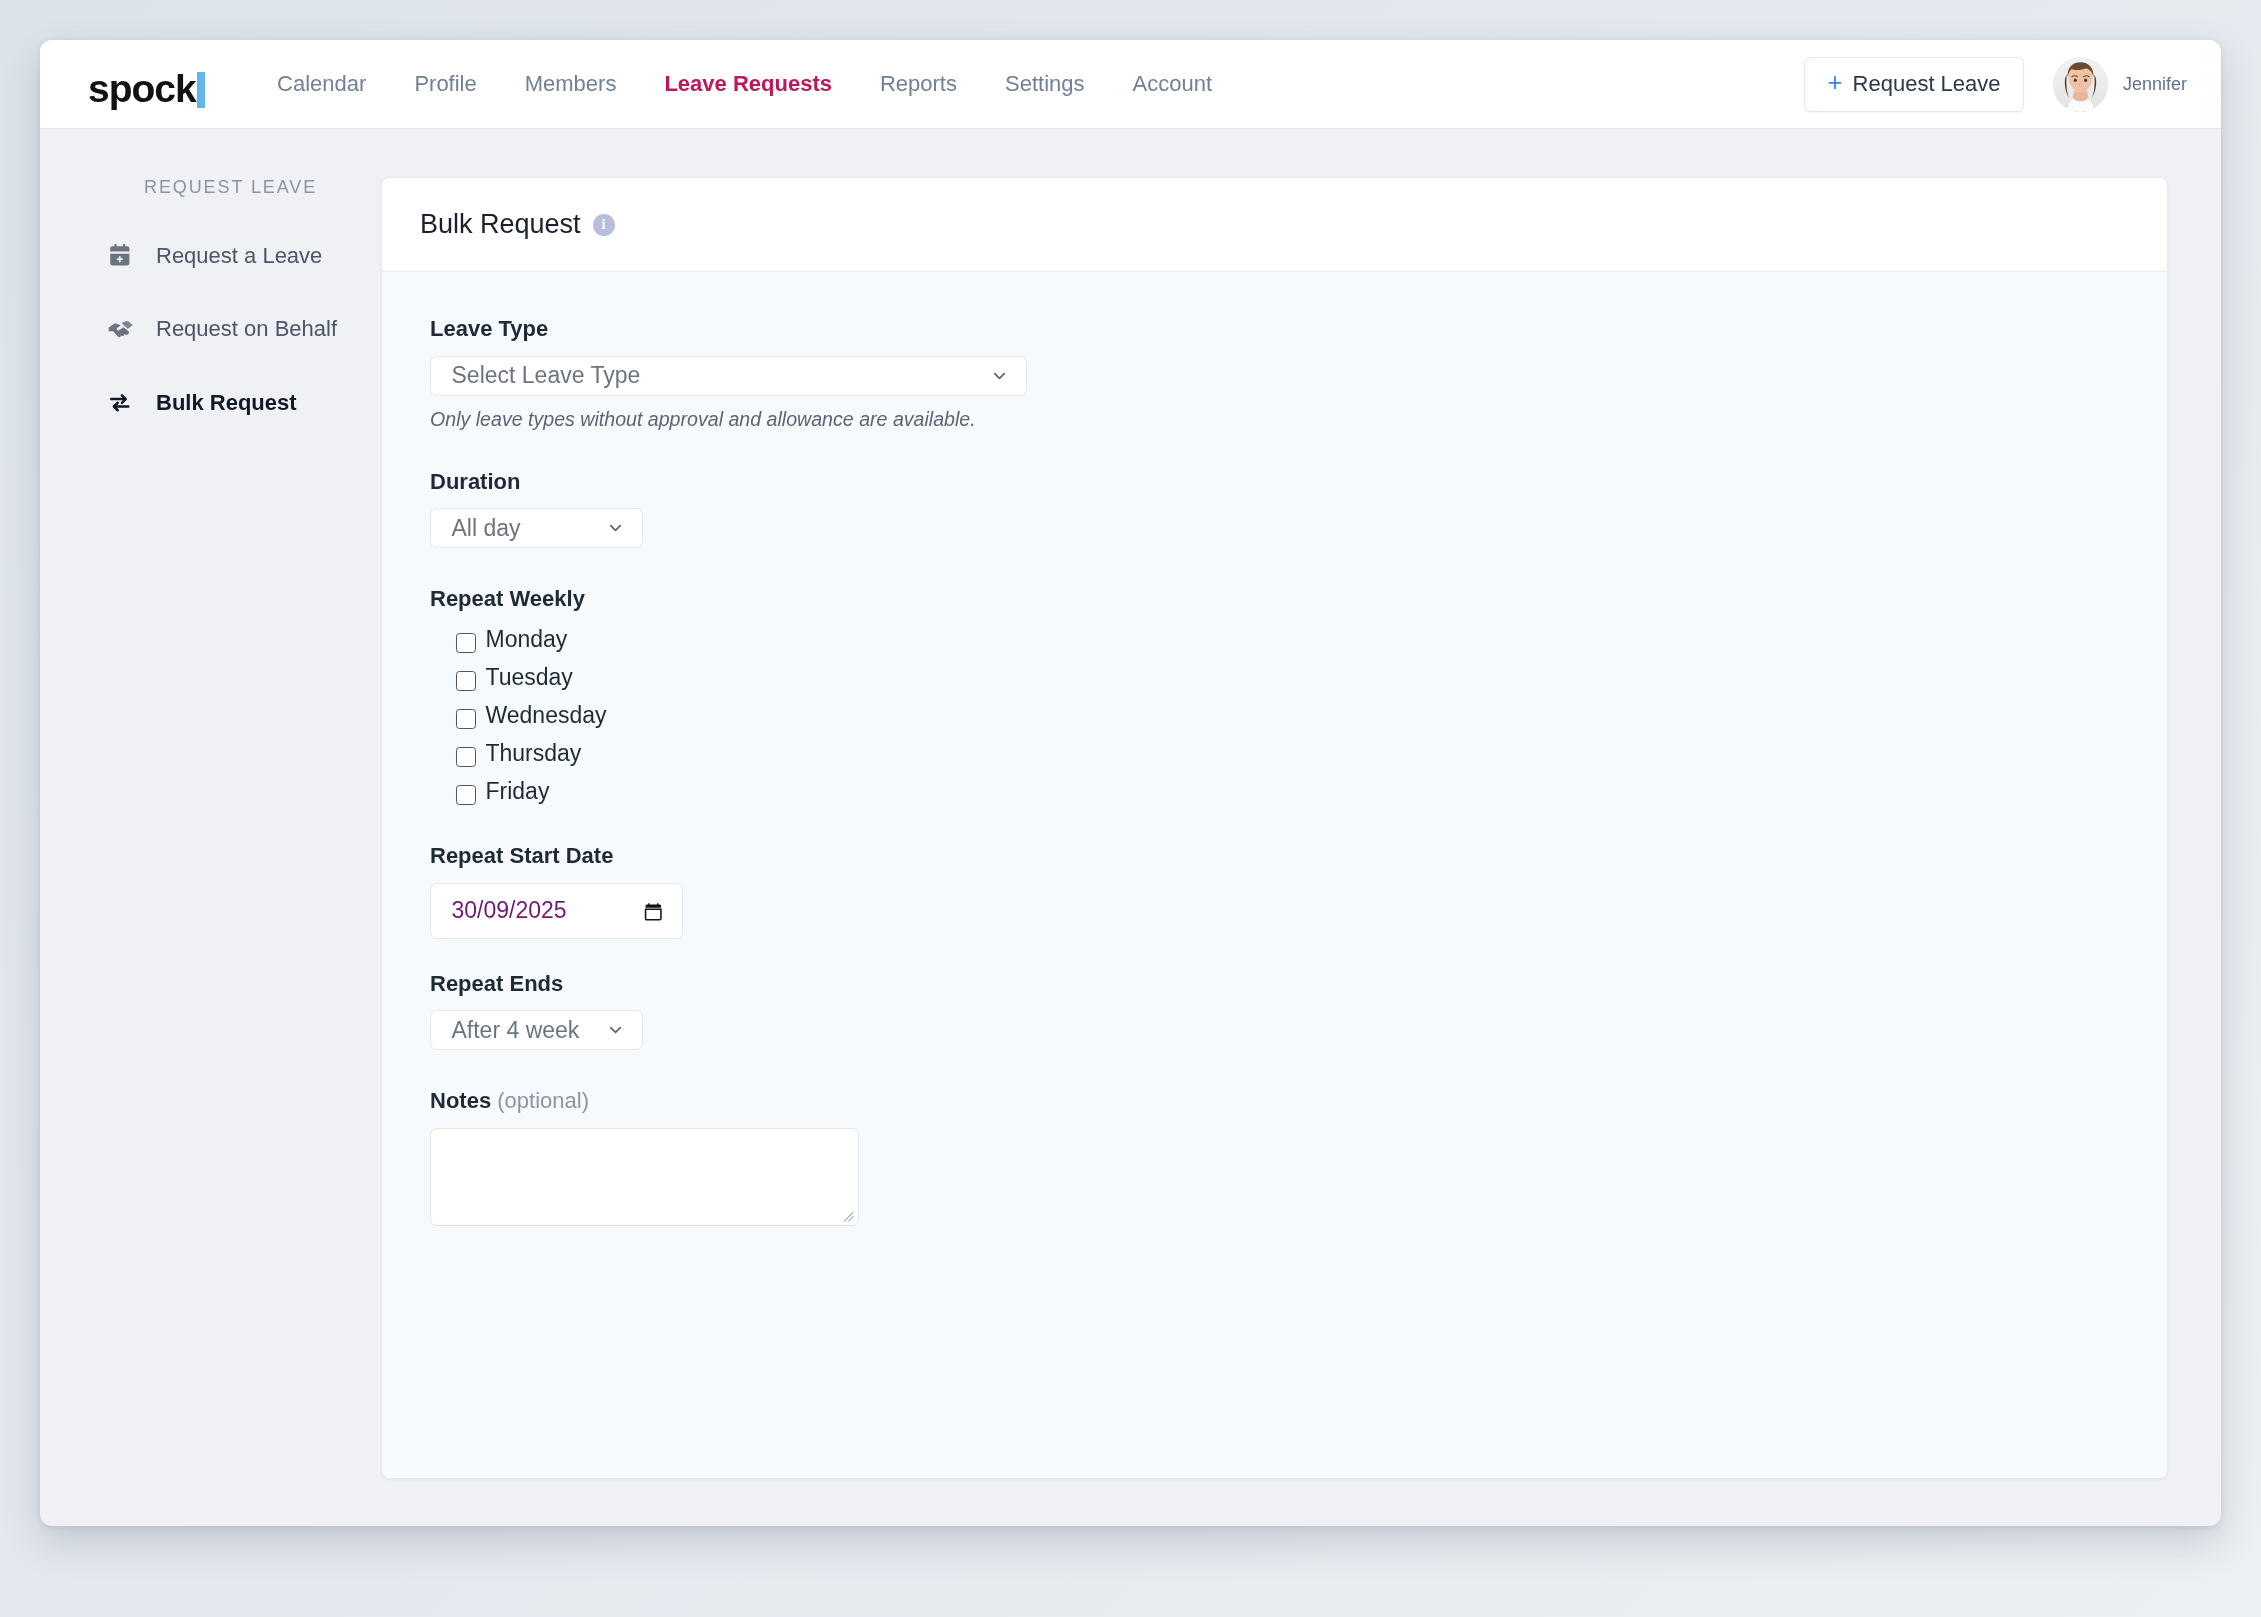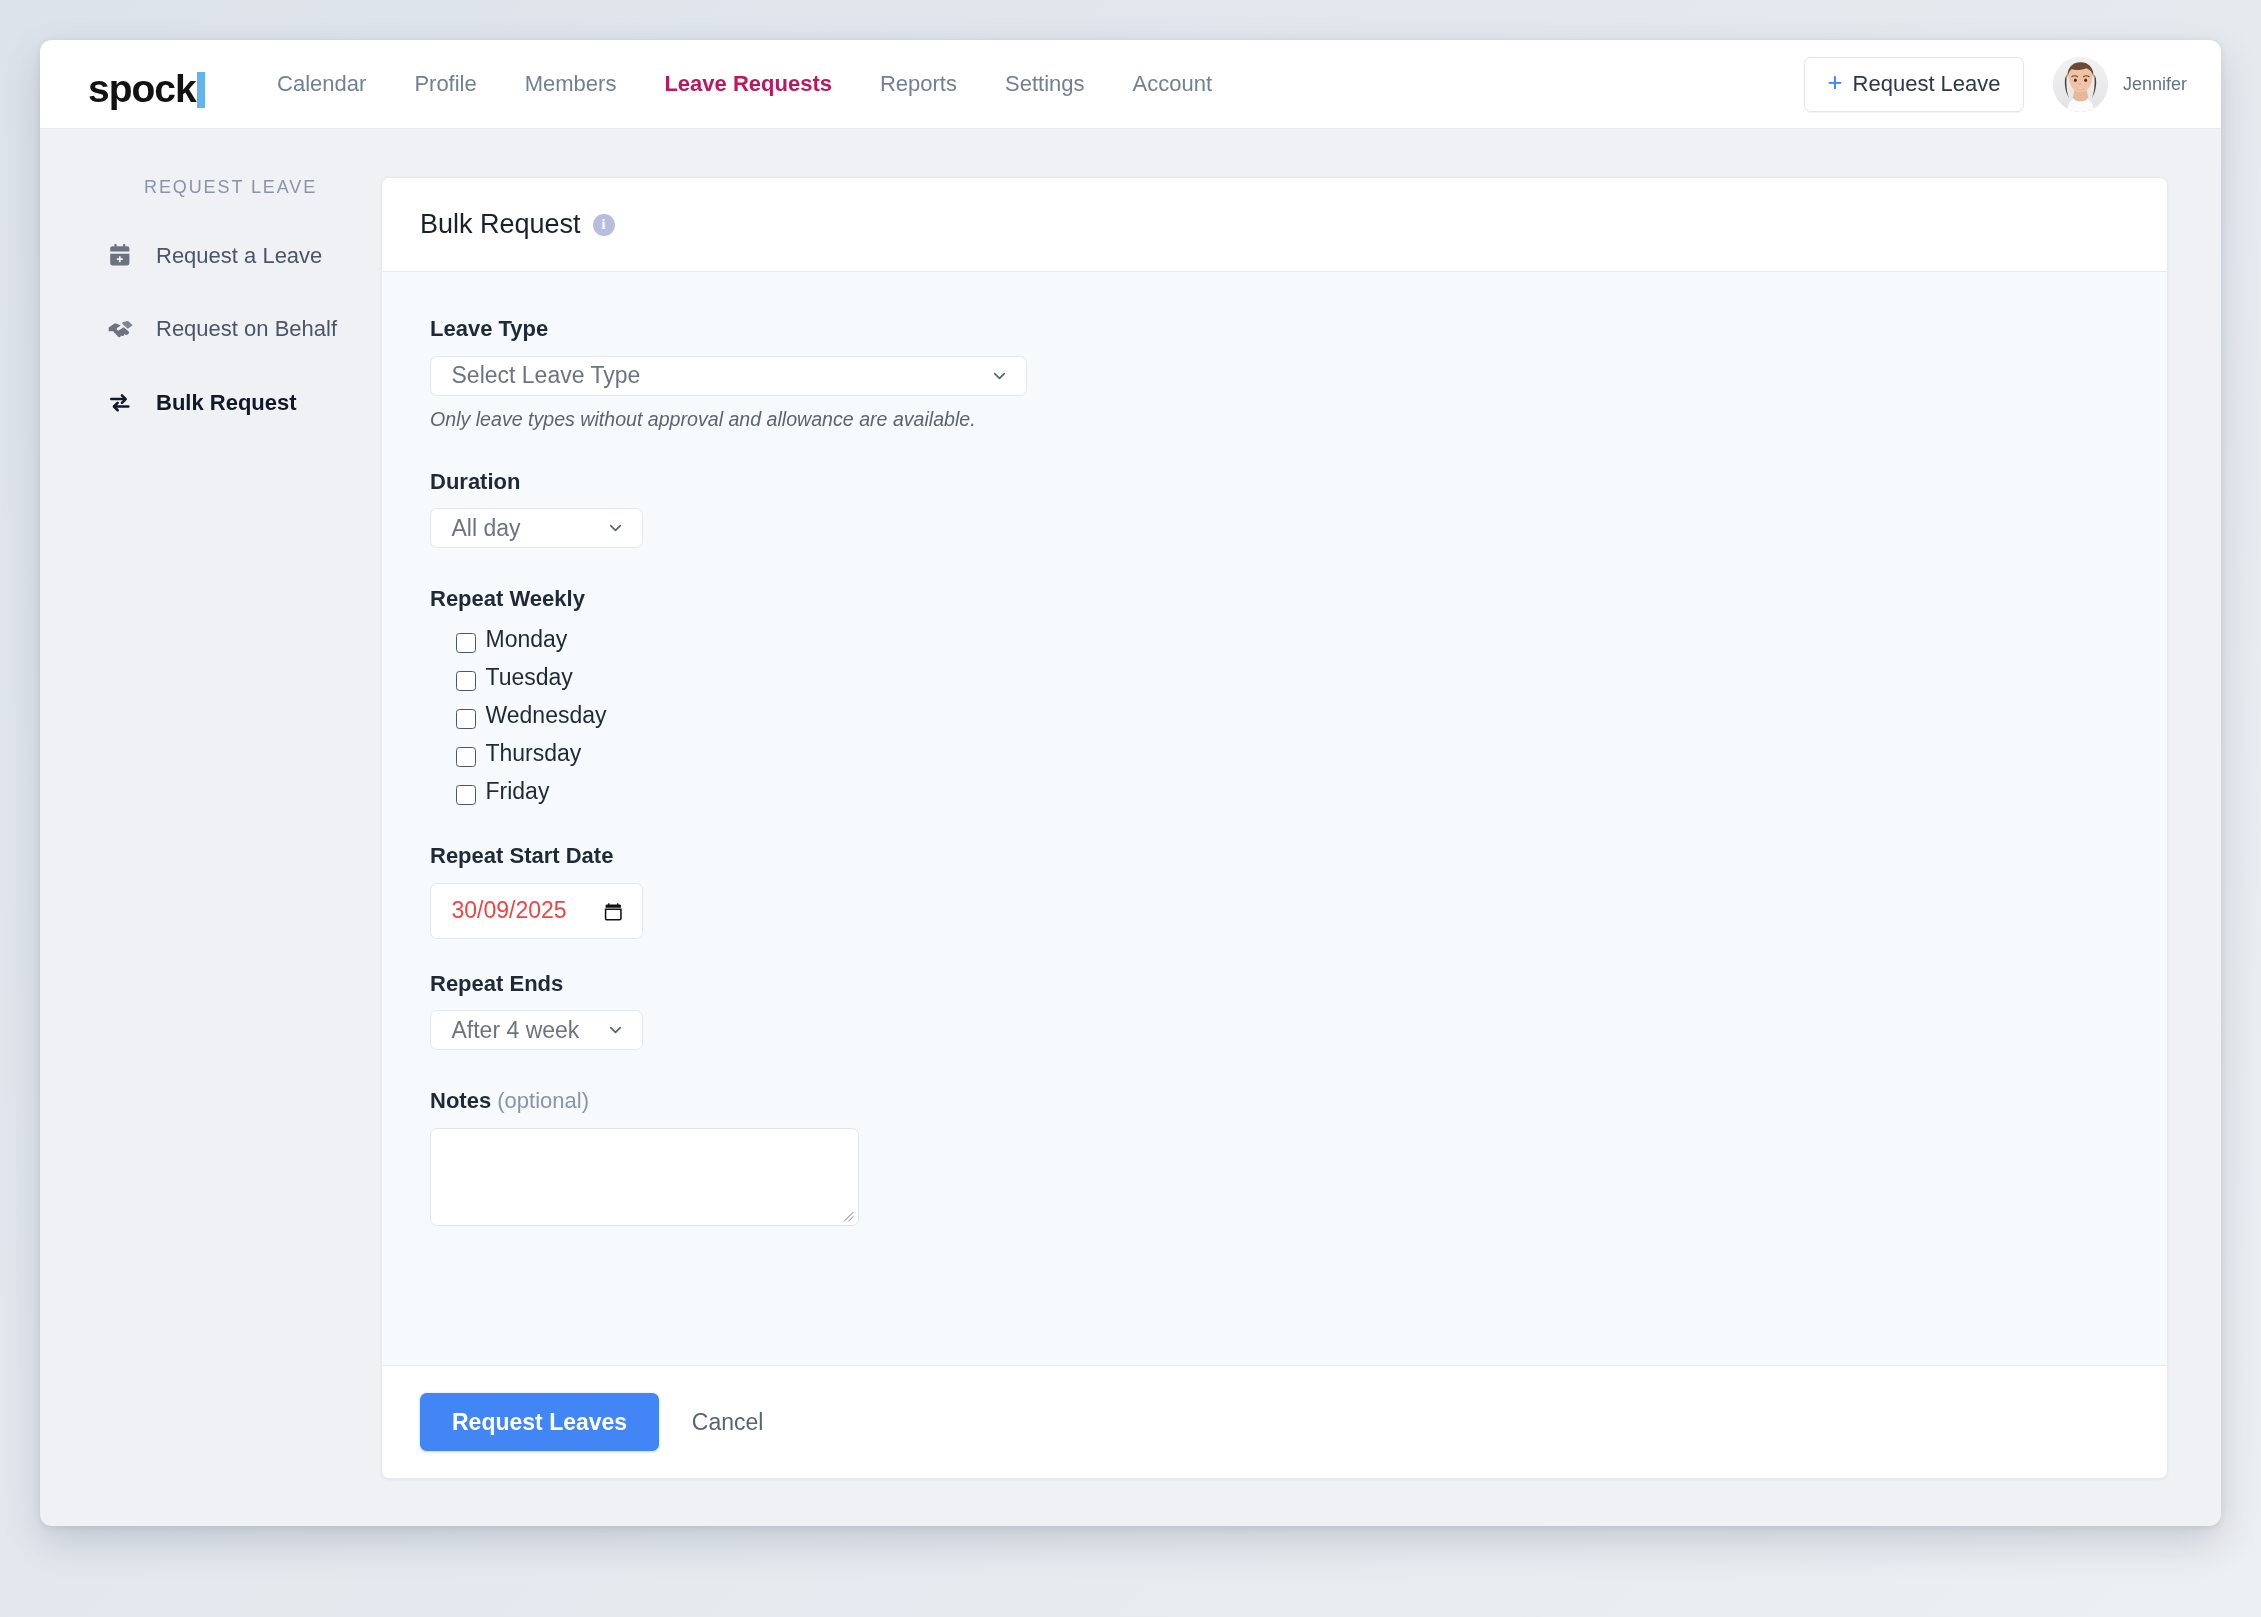--- a/index.html
+++ b/index.html
@@ -297,28 +297,28 @@
   .checkbox-label {
     font-size: 23px;
     color: #1f2937;
   }
 
   .date-box {
     background: #ffffff;
     border: 0.9px solid #e4e8ed;
     border-radius: 6.8px;
     height: 56px;
-    width: 213px;
+    width: 253px;
     display: flex;
     align-items: center;
     justify-content: space-between;
     padding: 0 19px 0 20.5px;
     box-sizing: border-box;
     font-size: 23px;
-    color: #ef4444;
+    color: #701a75;
     cursor: pointer;
   }
   .cal-glyph { color: #111111; display: flex; }
 
   .textarea {
     width: 427px;
     height: 96px;
     background: #ffffff;
     border: 0.9px solid #e1e5ea;
     border-radius: 6.8px;
@@ -556,21 +556,17 @@
               <svg width="13.7" height="13.7" viewBox="0 0 16 16" fill="none" stroke="currentColor" stroke-width="1.1" stroke-linecap="round">
                 <line x1="14" y1="4" x2="4" y2="14"></line>
                 <line x1="14" y1="9" x2="9" y2="14"></line>
               </svg>
             </span>
           </div>
         </div>
 
       </div>
 
-      <div class="card-footer">
-        <button class="btn-primary">Request Leaves</button>
-        <button class="btn-link">Cancel</button>
-      </div>
 
     </div>
   </div>
 </div>
 
 
 </body></html>

